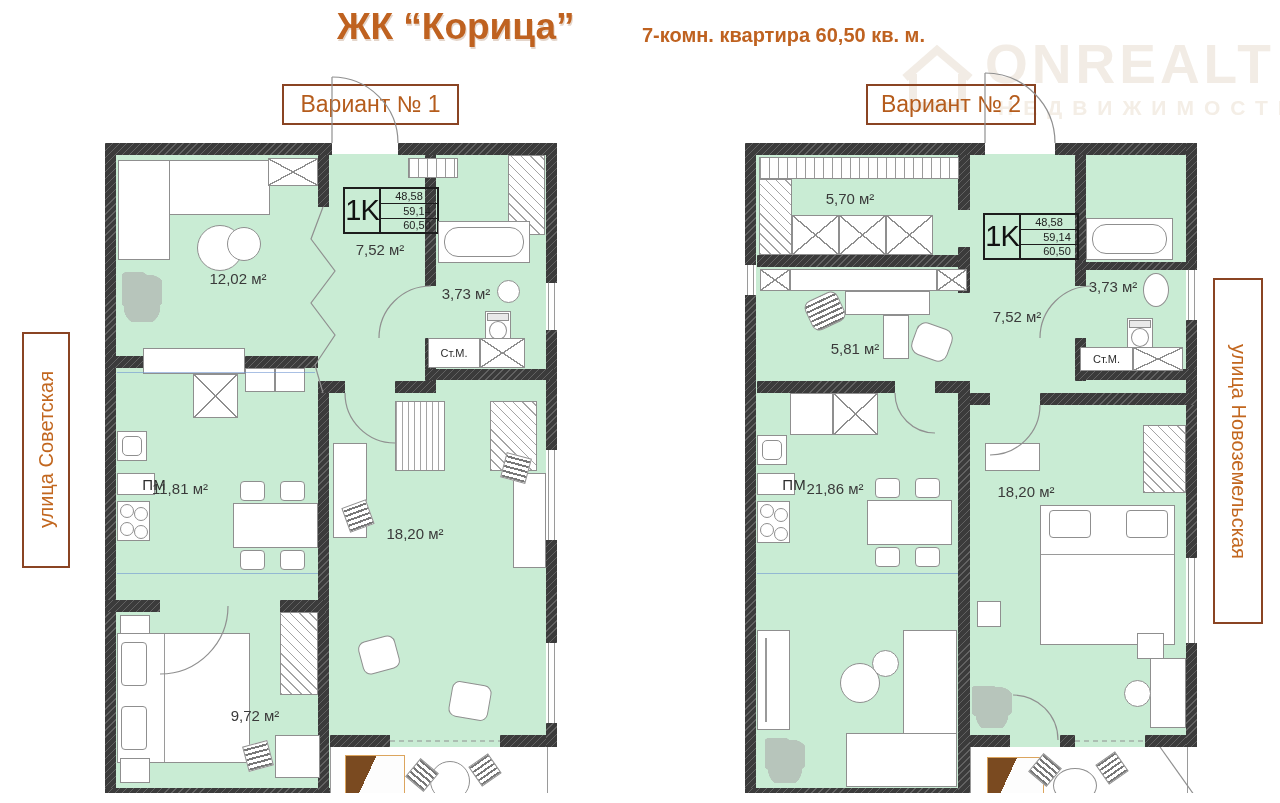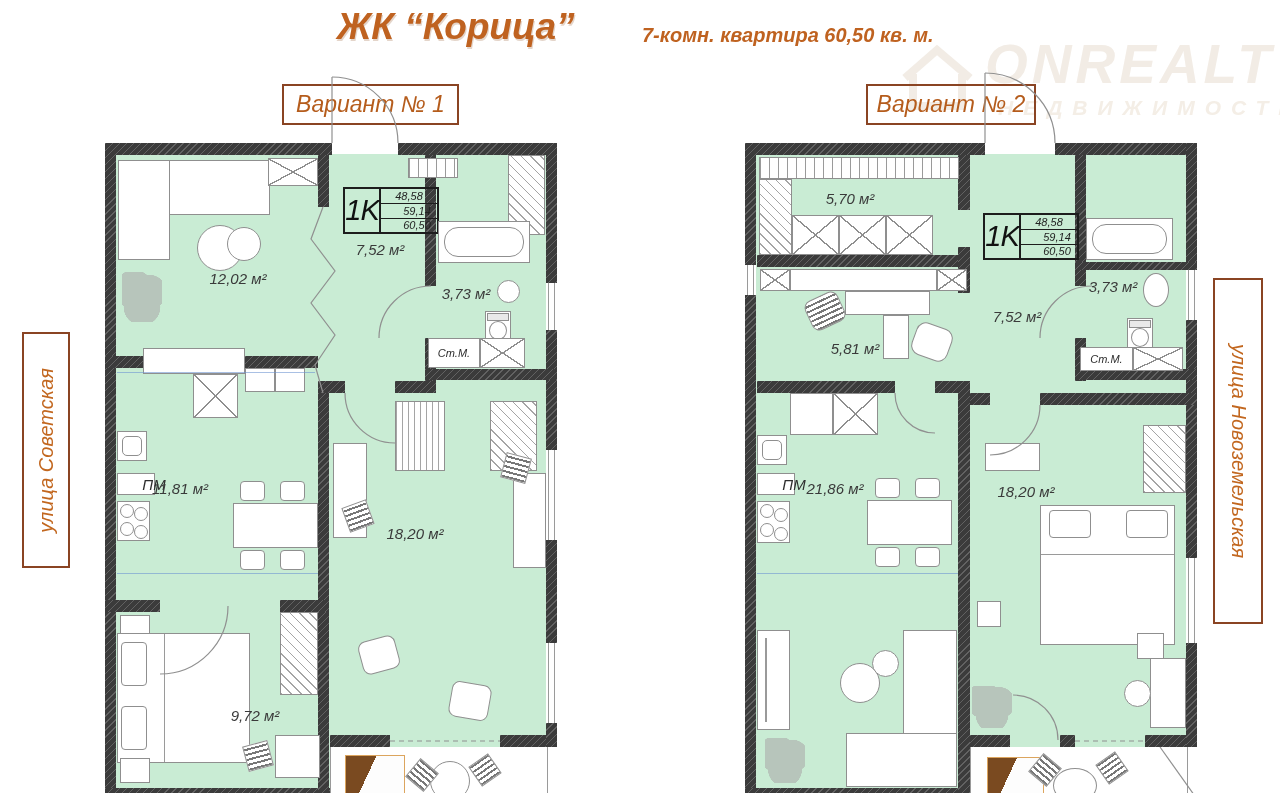--- a/index.html
+++ b/index.html
@@ -1,17 +1,17 @@
 <!DOCTYPE html>
 <html><head>
 <meta charset="utf-8">
 <style>
   html,body{margin:0;padding:0;}
   #page{position:relative;width:1280px;height:793px;background:#ffffff;overflow:hidden;
-        font-family:"Liberation Sans",sans-serif;font-style:italic;}
+        font-family:"Liberation Sans",sans-serif;}
   .abs{position:absolute;}
   
   .title{position:absolute;left:337px;top:6px;font-size:37px;font-weight:bold;color:#bf6220;
          text-shadow:1px 2px 0 rgba(130,65,15,.22);white-space:nowrap;}
   .subtitle{position:absolute;left:642px;top:24px;font-size:20px;font-weight:bold;color:#bf6220;white-space:nowrap;}
   
   .wm-brand{position:absolute;left:985px;top:32px;font-size:55px;font-weight:bold;letter-spacing:4px;color:#f2ece5;white-space:nowrap;}
   .wm-tag{position:absolute;left:998px;top:96px;font-size:21px;font-weight:bold;letter-spacing:10px;color:#f4eee6;white-space:nowrap;}
   
   .variant{position:absolute;border:2px solid #8a4423;color:#b55c1c;font-size:23px;

